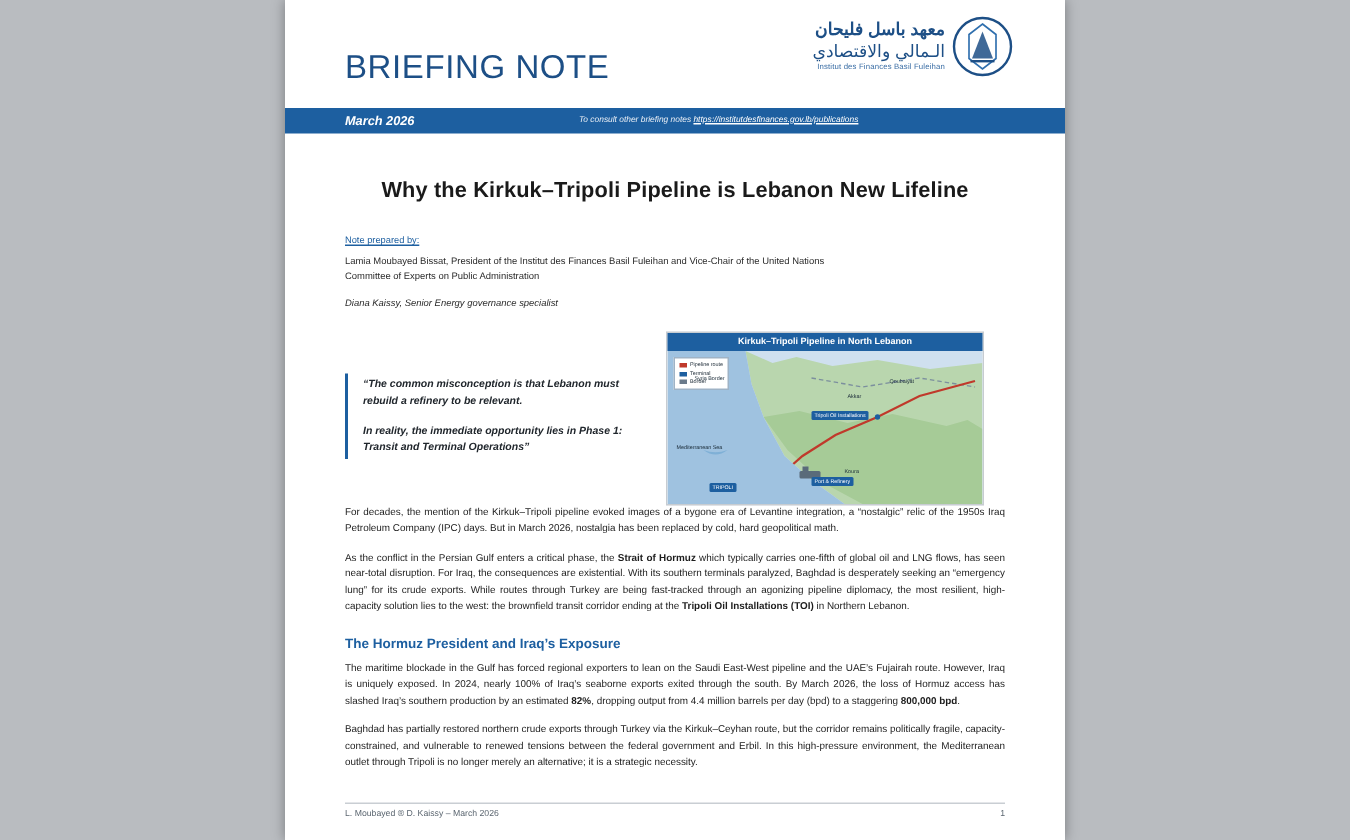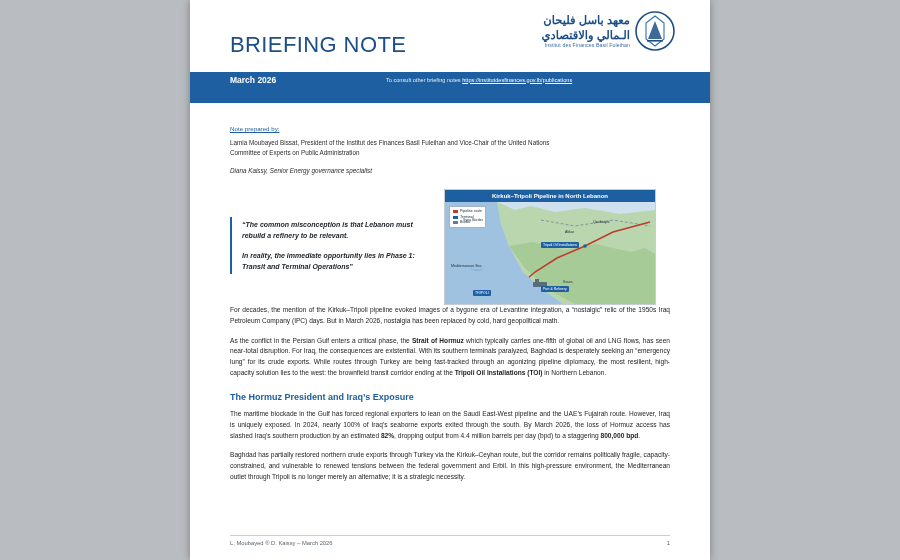--- a/index.html
+++ b/index.html
@@ -44,29 +44,30 @@
     display: flex;
     align-items: center;
     gap: 4px;
   }
   .logo-ar {
     text-align: right;
     color: #1d4f86;
     line-height: 1.25;
   }
   .logo-ar .l1 { font-size: 11.5px; font-weight: bold; }
-  .logo-ar .l2 { font-size: 11.5px; font-weight: bold; }
+  .logo-ar .l2 { font-size: 11.5px; font-weight: normal; }
   .logo-ar .l3 { font-size: 5.2px; color: #3b6ea5; letter-spacing: 0.1px; }
   .logo-mark { width: 42px; height: 42px; }
   
   .bluebar {
     position: relative;
-    height: 31px;
+    height: 17px;
     background: #1d5fa0;
     color: #ffffff;
+    font-style: italic;
   }
   .bluebar .date {
     position: absolute;
     left: 40px;
     top: 3px;
     font-size: 8.5px;
     font-weight: bold;
   }
   .bluebar .note {
     position: absolute;
@@ -225,20 +226,21 @@
   <div class="bluebar">
     <div class="date">March 2026</div>
     <div class="note">
       <span>To consult other briefing notes</span>
       <a href="#">https://institutdesfinances.gov.lb/publications</a>
     </div>
   </div>
 
   <div class="body">
 
+    <div class="doc-title">Why the Kirkuk–Tripoli Pipeline is Lebanon New Lifeline</div>
 
     <div class="prep-label">Note prepared by:</div>
     <div class="prep-line">Lamia Moubayed Bissat, President of the Institut des Finances Basil Fuleihan and Vice-Chair of the United Nations Committee of Experts on Public Administration</div>
     <div class="prep-line it">Diana Kaissy, Senior Energy governance specialist</div>
 
     <div class="midrow">
 
       <div class="quote">
         <p>“The common misconception is that Lebanon must rebuild a refinery to be relevant.</p>
         <p>In reality, the immediate opportunity lies in Phase 1: Transit and Terminal Operations”</p>

